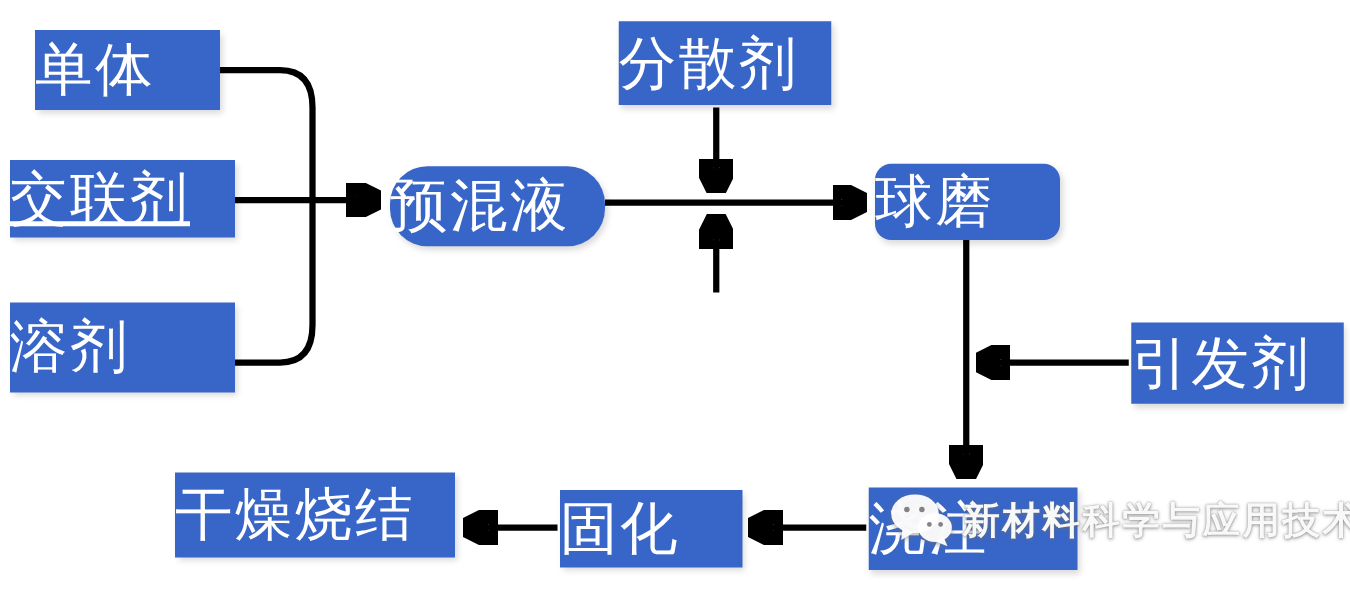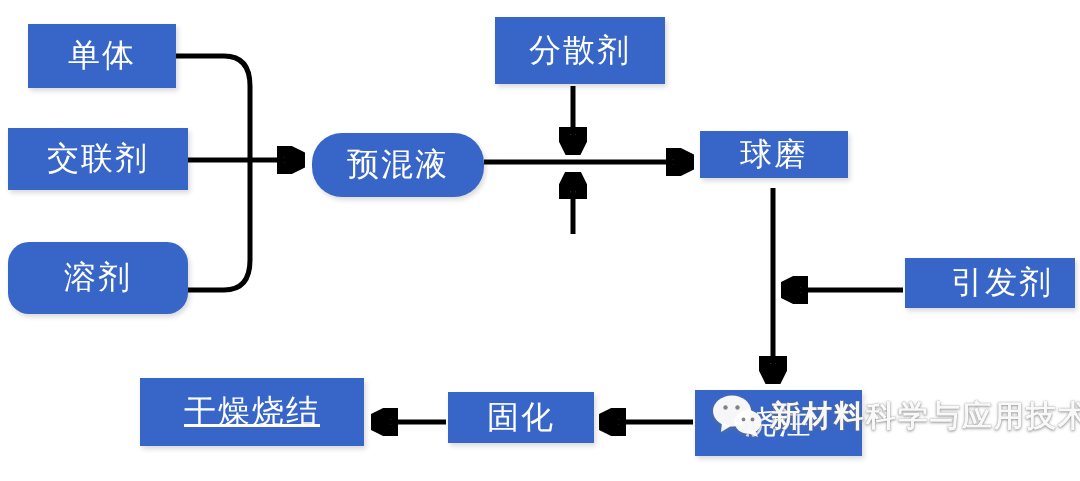--- a/index.html
+++ b/index.html
@@ -13,38 +13,37 @@
     background: #ffffff;
     overflow: hidden;
   }
 
   .node {
     position: absolute;
     background: var(--node-fill, #3866C8);
     color: var(--node-text, #ffffff);
     display: flex;
     align-items: center;
-    justify-content: center;
-    font-size: 32px;
+    font-size: 46px;
     letter-spacing: 2px;
     box-shadow: 2px 3px 5px rgba(0,0,0,0.15);
   }
 
   
   #n-monomer   { left: 28px;  top: 24px;  width: 148px; height: 64px; }
-  #n-crosslink { left: 8px;   top: 128px; width: 180px; height: 62px; }
-  #n-solvent   { left: 8px;   top: 242px; width: 180px; height: 72px; border-radius: 21px; }
+  #n-crosslink { left: 8px;   top: 128px; width: 180px; height: 62px; text-decoration: underline; }
+  #n-solvent   { left: 8px;   top: 242px; width: 180px; height: 72px; }
   #n-premix    { left: 312px; top: 133px; width: 172px; height: 64px; border-radius: 30px; }
   #n-dispers   { left: 495px; top: 17px;  width: 170px; height: 67px; }
   #n-powder    { left: 484px; top: 236px; width: 176px; height: 64px; }
-  #n-ballmill  { left: 700px; top: 131px; width: 148px; height: 47px; }
-  #n-initiator { left: 905px; top: 258px; width: 170px; height: 50px; padding-left: 24px; }
+  #n-ballmill  { left: 700px; top: 131px; width: 148px; height: 61px; border-radius: 13px; }
+  #n-initiator { left: 905px; top: 258px; width: 170px; height: 65px; }
   #n-casting   { left: 695px; top: 390px; width: 167px; height: 66px; }
-  #n-curing    { left: 448px; top: 392px; width: 146px; height: 51px; }
-  #n-drysinter { left: 140px; top: 378px; width: 224px; height: 68px; text-decoration: underline; }
+  #n-curing    { left: 448px; top: 392px; width: 146px; height: 62px; }
+  #n-drysinter { left: 140px; top: 378px; width: 224px; height: 68px; }
 
   .arrows {
     position: absolute;
     left: 0; top: 0;
     width: 1080px; height: 481px;
     pointer-events: none;
   }
   .arrows path { stroke: var(--arrow-color, #000); stroke-width: 5; fill: none; }
 
   .watermark {

